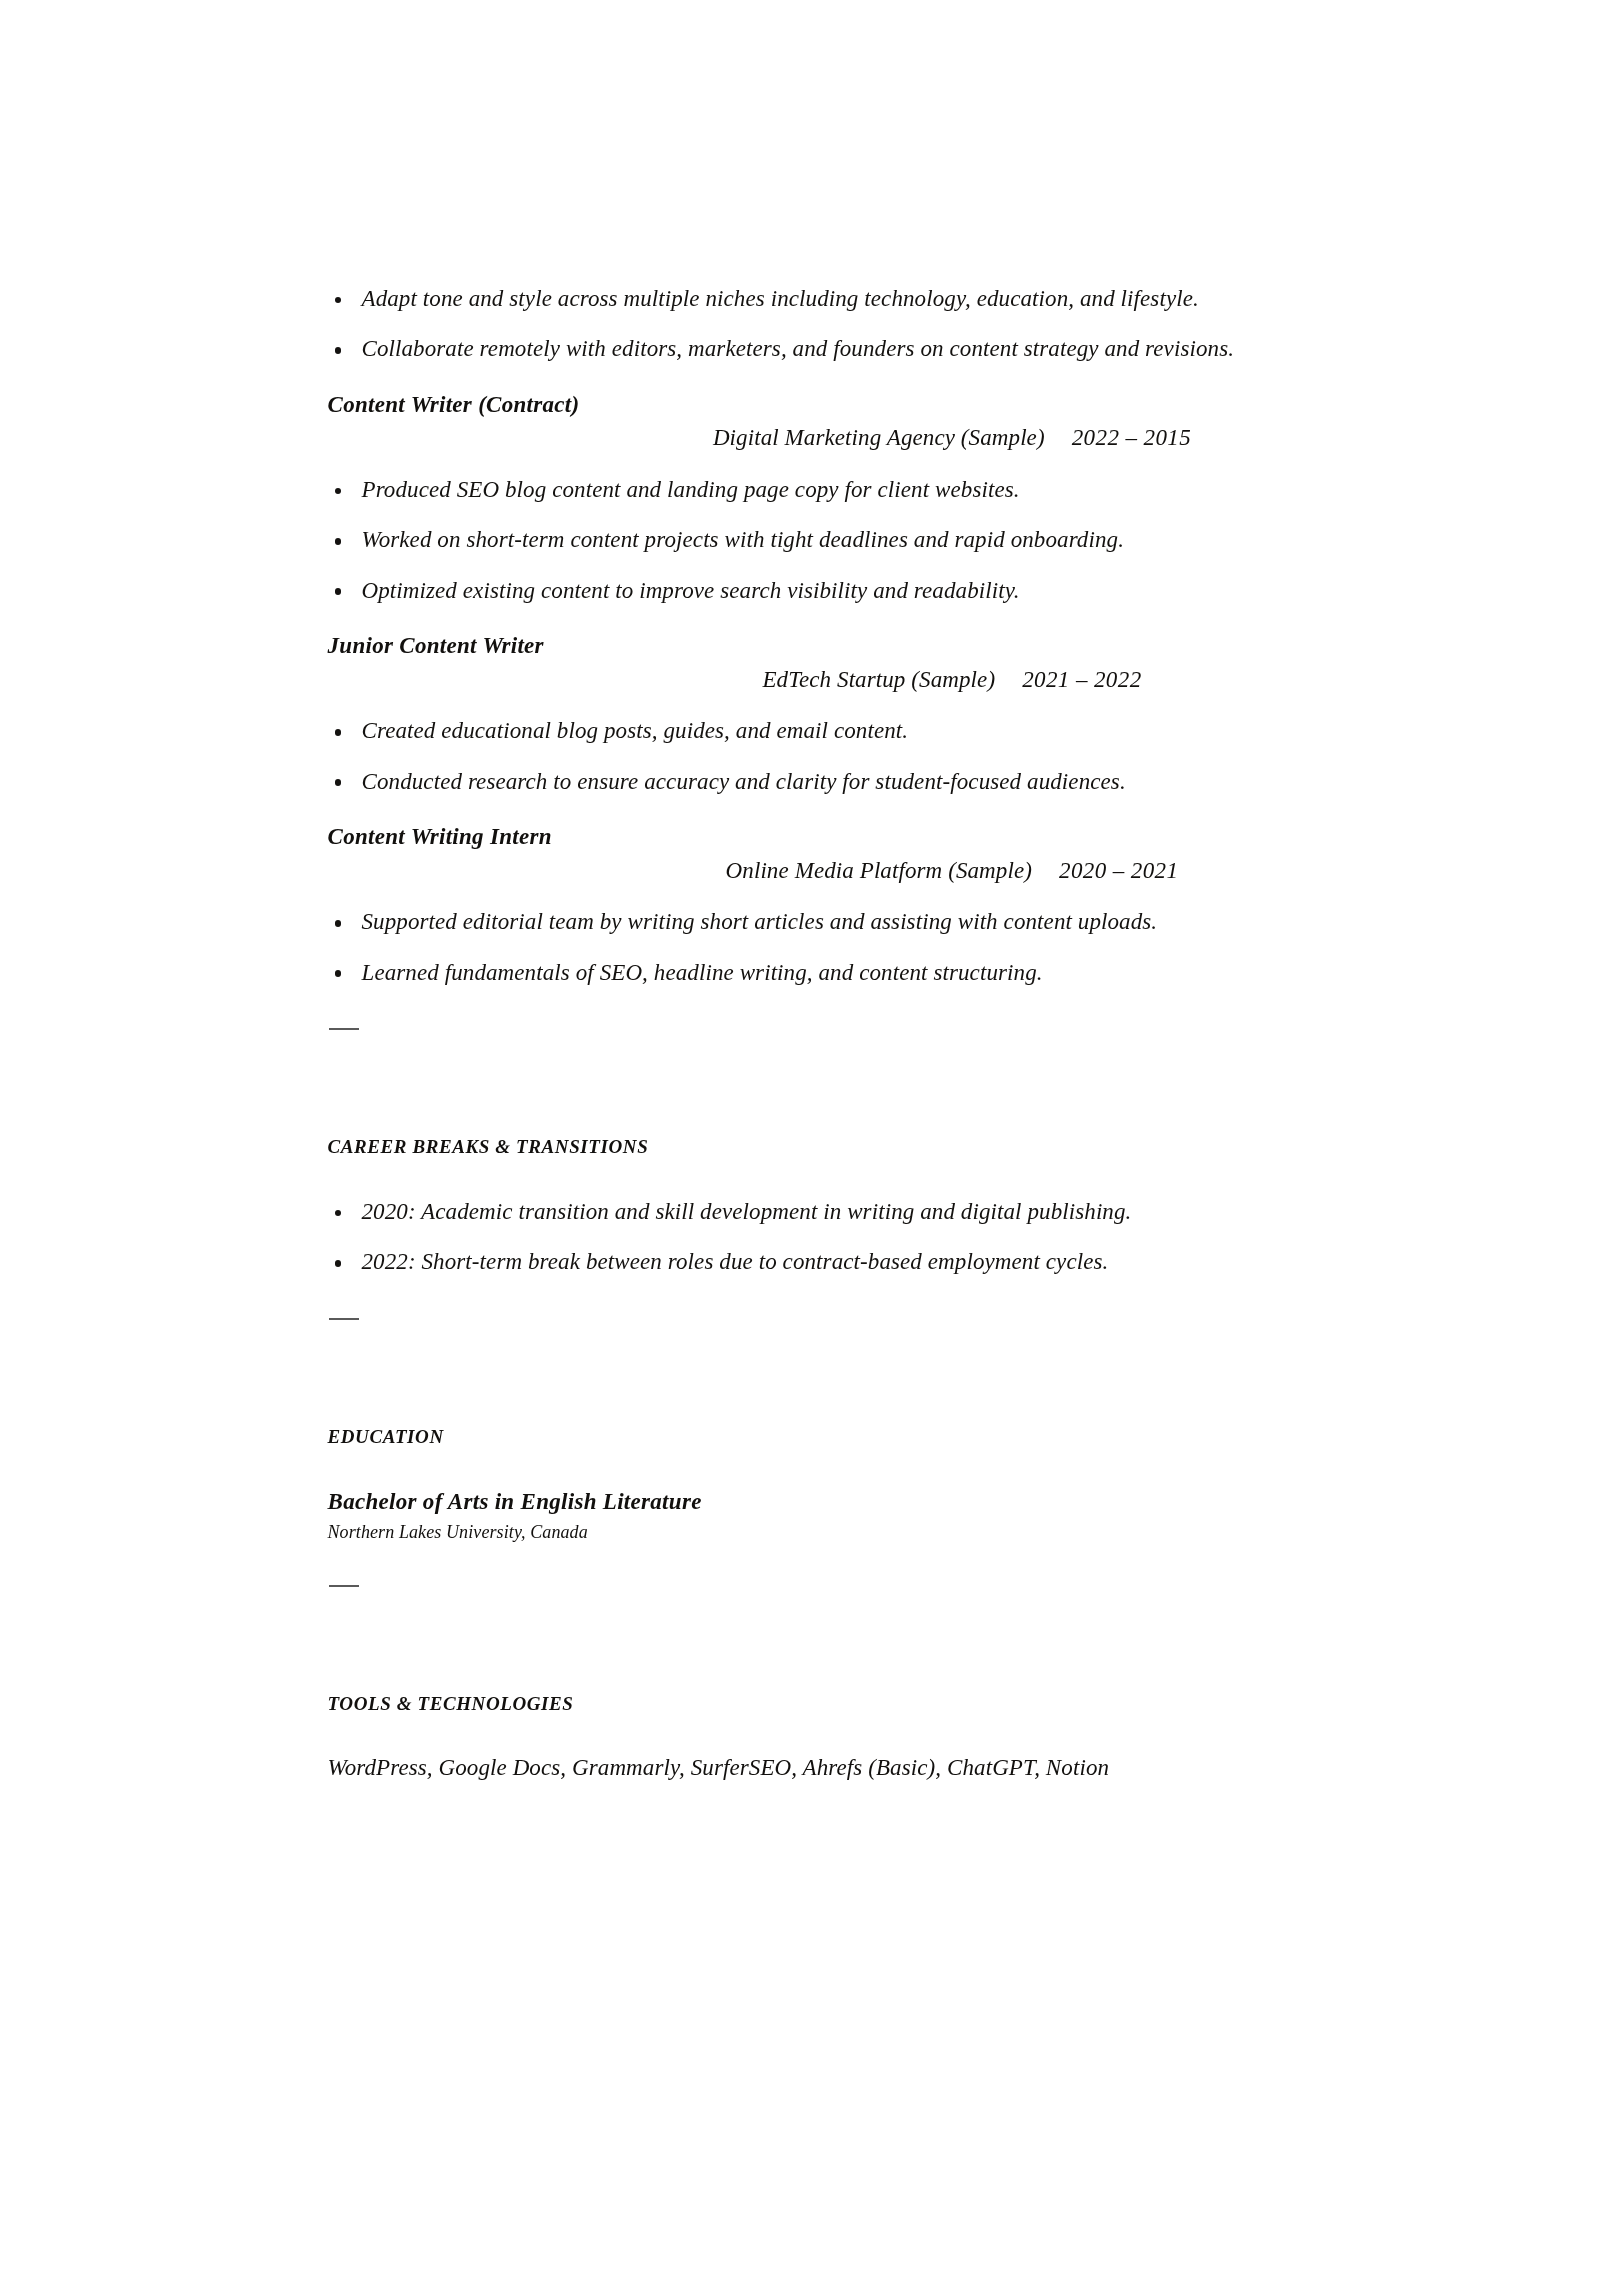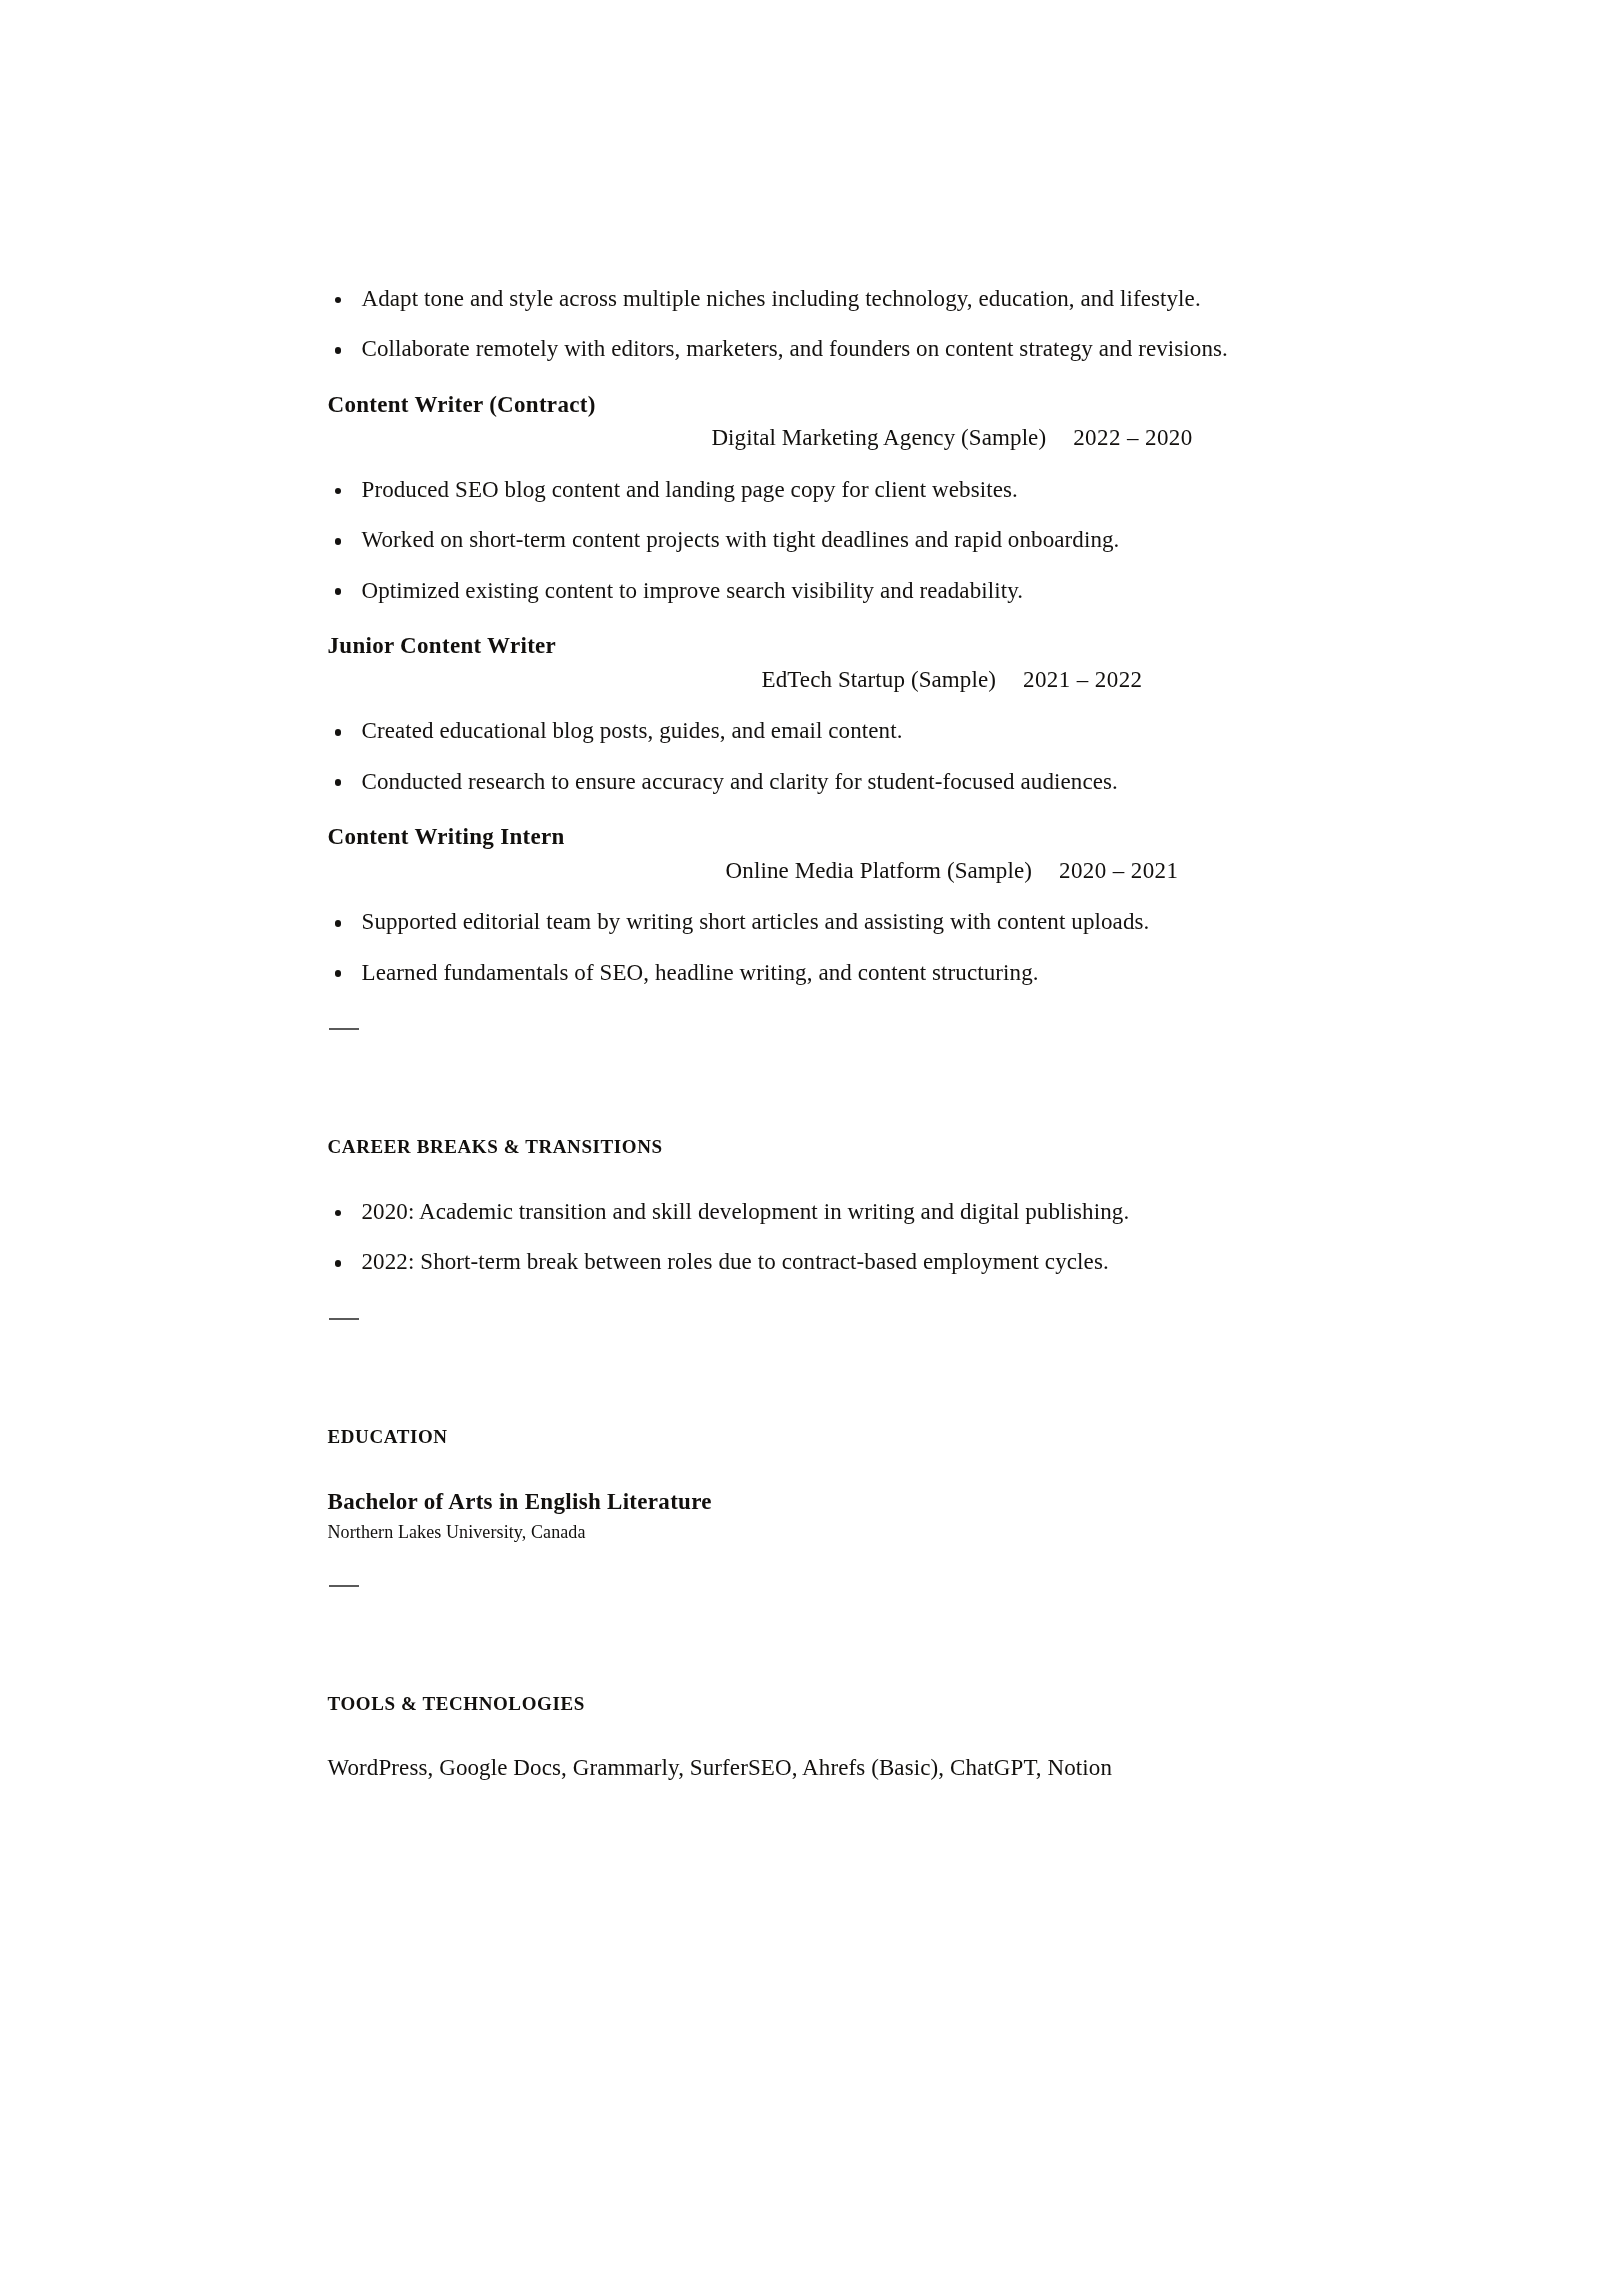--- a/index.html
+++ b/index.html
@@ -13,20 +13,21 @@
     -webkit-font-smoothing: antialiased;
   }
   .page {
     position: relative;
     width: 1341px;
     height: 2293px;
     margin: 0 auto;
     background: #ffffff;
     box-sizing: border-box;
     overflow: hidden;
+    font-style: italic;
   }
   .content {
     position: absolute;
     left: 188px;
     top: 285px;
     width: 1249px;
   }
 
   
   .bullet-list {
@@ -139,21 +140,21 @@
       <li class="bullet-item">
         <span class="dot"></span>
         <span>Collaborate remotely with editors, marketers, and founders on content strategy and revisions.</span>
       </li>
     </ul>
 
     <div class="entry">
       <div class="job-title">Content Writer (Contract)</div>
       <div class="org-row">
         <span class="org-name">Digital Marketing Agency (Sample)</span>
-        <span class="org-dates">2022 – 2020</span>
+        <span class="org-dates">2022 – 2015</span>
       </div>
       <ul class="bullet-list">
         <li class="bullet-item">
           <span class="dot"></span>
           <span>Produced SEO blog content and landing page copy for client websites.</span>
         </li>
         <li class="bullet-item">
           <span class="dot"></span>
           <span>Worked on short-term content projects with tight deadlines and rapid onboarding.</span>
         </li>

